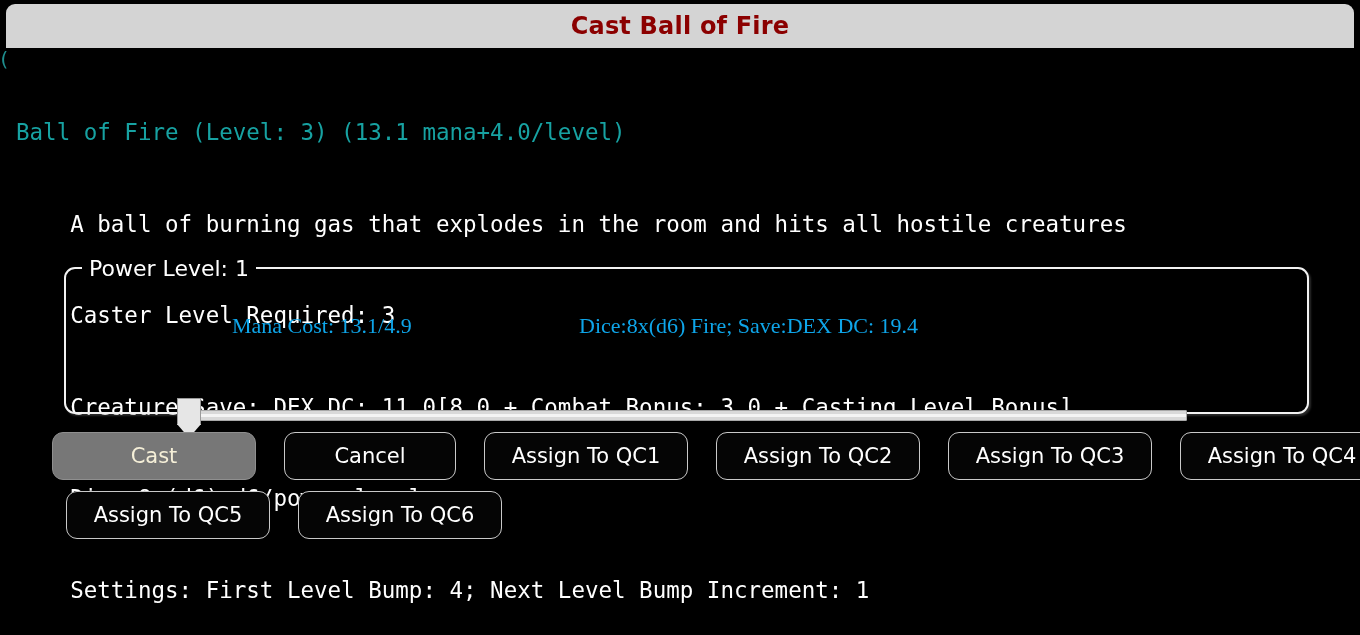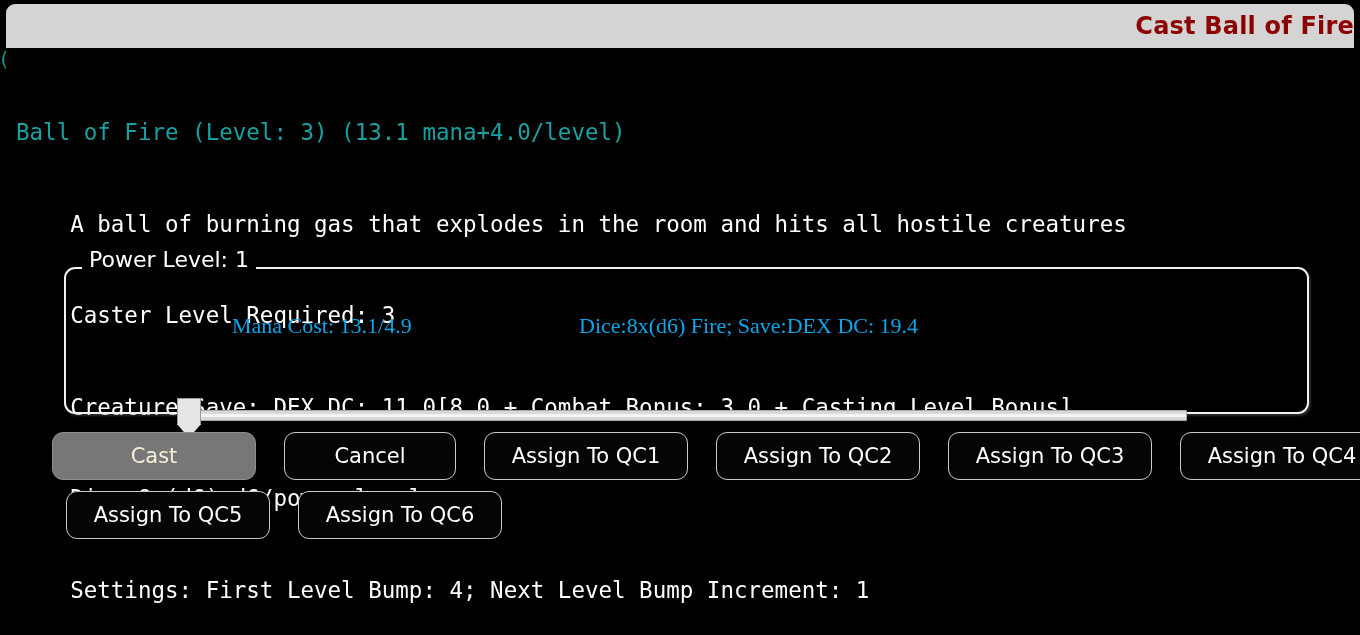--- a/index.html
+++ b/index.html
@@ -48,21 +48,21 @@
     position: absolute;
     left: 6px;
     top: 4px;
     width: 1348px;
     height: 44px;
     background: #d4d4d4;
     border-top-left-radius: 9px;
     border-top-right-radius: 9px;
     display: flex;
     align-items: center;
-    justify-content: flex-end;
+    justify-content: center;
     box-sizing: border-box;
   }
   #titlebar .title-text {
     color: #8b0000;
     font-size: 24px;
     font-weight: bold;
     font-family: "DejaVu Sans", sans-serif;
     letter-spacing: 0.2px;
   }
 
@@ -100,21 +100,21 @@
     width: 1245px;
     height: 147px;
     border: 2px solid #f2f2f2;
     border-radius: 11px;
     box-sizing: border-box;
     box-shadow: 2px 2px 2px rgba(120,120,120,0.35);
   }
   #powerbox-legend {
     position: absolute;
     left: 75px;
-    top: 198px;
+    top: 207px;
     background: #000000;
     padding: 0 7px;
     color: #ffffff;
     font-size: 22px;
     font-family: "DejaVu Sans", sans-serif;
     line-height: 28px;
   }
 
   
   .info-row {

